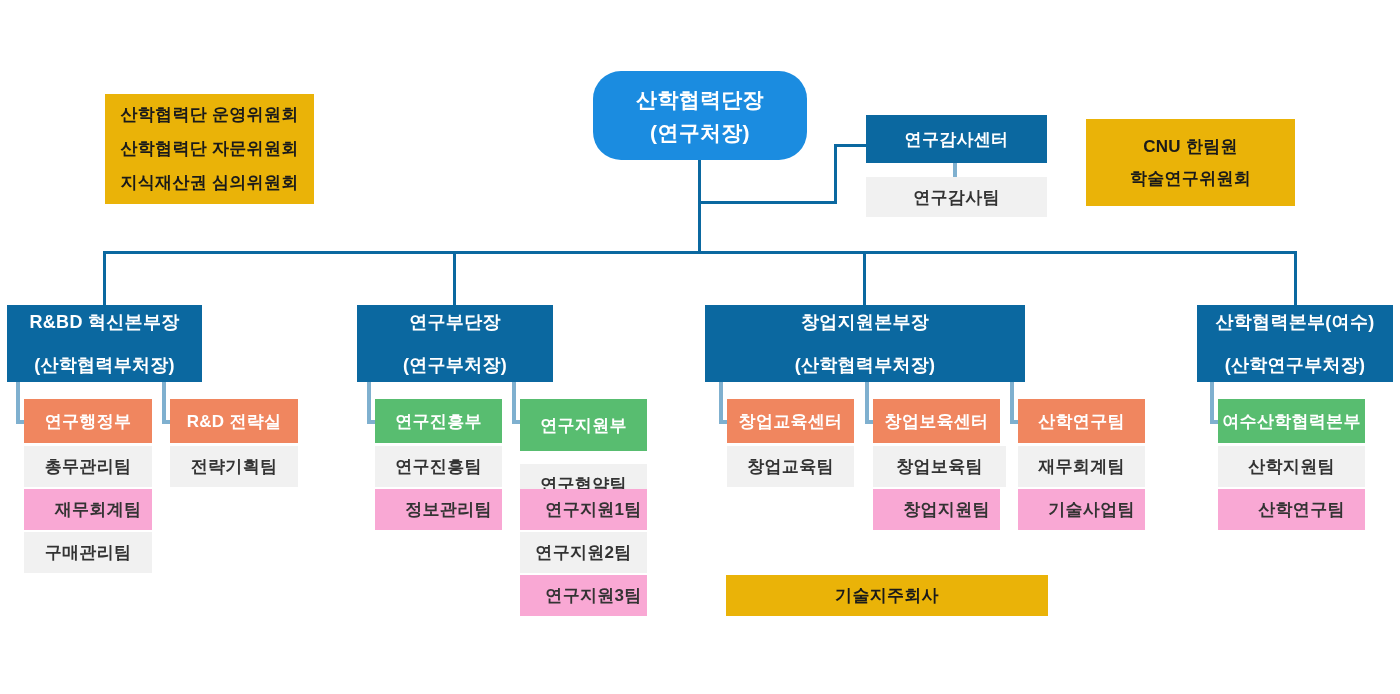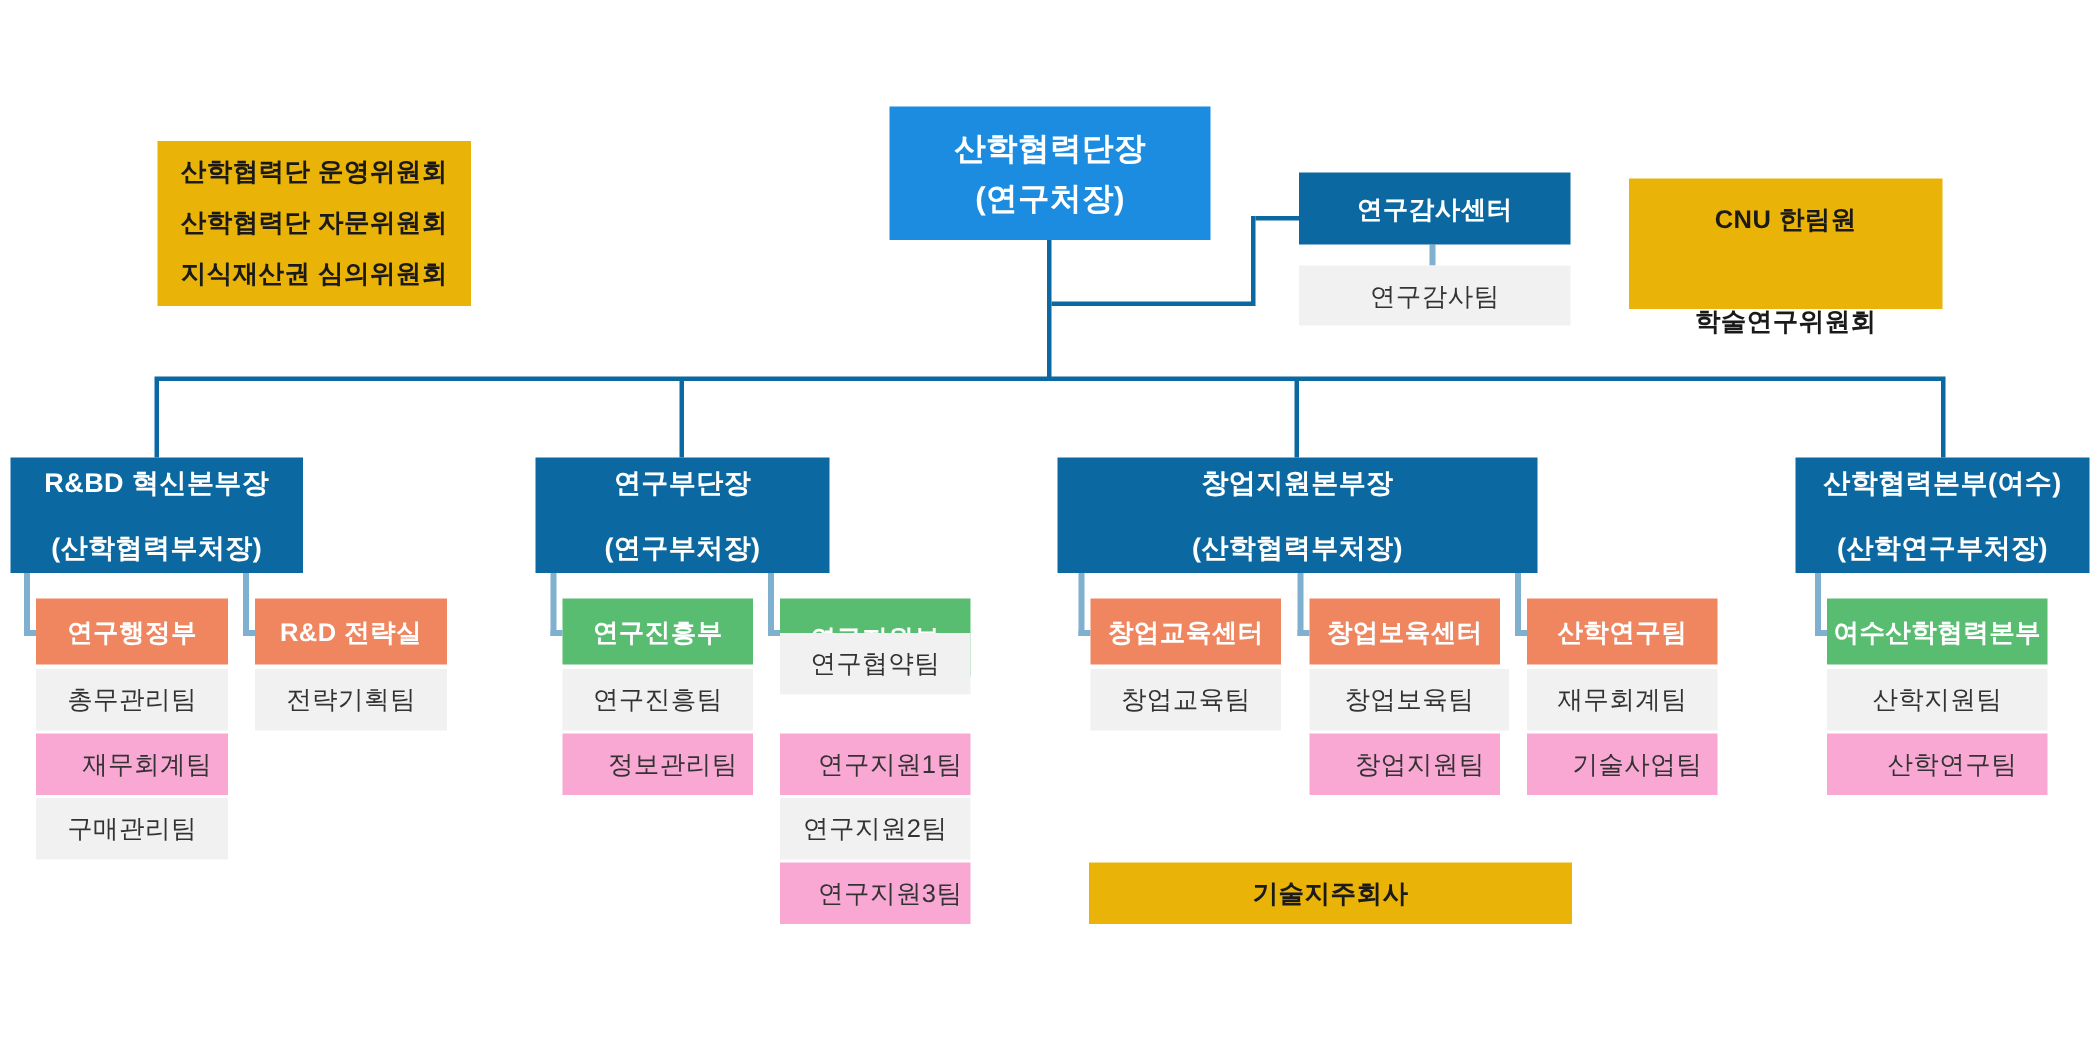--- a/index.html
+++ b/index.html
@@ -9,31 +9,31 @@
   }
   .box{position:absolute;box-sizing:border-box;display:flex;flex-direction:column;
        align-items:center;justify-content:center;text-align:center;letter-spacing:.3px;}
   
   .line{position:absolute;background:#0b68a0;}
   
   .lconn{position:absolute;width:8px;height:43px;border-left:4px solid #7fb0cf;
          border-bottom:4px solid #7fb0cf;box-sizing:border-box;}
   .vconn{position:absolute;width:4px;background:#7fb0cf;}
   
-  .root-box{background:#1b8ce0;color:#ffffff;font-size:21px;font-weight:700;line-height:33px;}
+  .root-box{background:#1b8ce0;color:#ffffff;font-size:21px;font-weight:700;line-height:33px;border-radius:28px;}
   .branch-box{background:#0b68a0;color:#ffffff;font-size:18px;font-weight:700;line-height:28px;gap:15px;}
   .audit-box{background:#0b68a0;color:#ffffff;font-size:17px;font-weight:700;}
   .panel{background:#eab308;color:#1a1a1a;font-weight:700;font-size:17px;}
   .hdr{color:#ffffff;font-size:17px;font-weight:700;}
   .hdr.orange{background:#f0865f;}
   .hdr.green{background:#58bd70;}
-  .row{background:#f1f1f1;color:#333333;font-size:17px;font-weight:400;}
+  .row{background:#f1f1f1;color:#333333;font-size:17px;font-weight:700;}
   .row.alt{background:#f9a8d4;padding-left:20px;}
   .committee-line{line-height:34px;}
-  .panel-line{line-height:32px;margin-top:36px;}
+  .panel-line{line-height:32px;}
 </style>
 </head>
 <body>
 
 <div class="stage">
 
   <div class="line" style="left:698px;top:159px;width:3px;height:93px"></div>
   <div class="line" style="left:103px;top:251px;width:1194px;height:3px"></div>
   <div class="line" style="left:103px;top:254px;width:3px;height:51px"></div>
   <div class="line" style="left:453px;top:254px;width:3px;height:51px"></div>
@@ -105,21 +105,21 @@
 
   <div class="box row" style="left:24px;top:446px;width:128px;height:41px">총무관리팀</div>
   <div class="box row alt" style="left:24px;top:489px;width:128px;height:41px">재무회계팀</div>
   <div class="box row" style="left:24px;top:532px;width:128px;height:41px">구매관리팀</div>
 
   <div class="box row" style="left:170px;top:446px;width:128px;height:41px">전략기획팀</div>
 
   <div class="box row" style="left:375px;top:446px;width:127px;height:41px">연구진흥팀</div>
   <div class="box row alt" style="left:375px;top:489px;width:127px;height:41px">정보관리팀</div>
 
-  <div class="box row" style="left:520px;top:422px;width:127px;height:41px">연구협약팀</div>
+  <div class="box row" style="left:520px;top:464px;width:127px;height:41px">연구협약팀</div>
   <div class="box row alt" style="left:520px;top:489px;width:127px;height:41px">연구지원1팀</div>
   <div class="box row" style="left:520px;top:532px;width:127px;height:41px">연구지원2팀</div>
   <div class="box row alt" style="left:520px;top:575px;width:127px;height:41px">연구지원3팀</div>
 
   <div class="box row" style="left:727px;top:446px;width:127px;height:41px">창업교육팀</div>
 
   <div class="box row" style="left:873px;top:446px;width:133px;height:41px">창업보육팀</div>
   <div class="box row alt" style="left:873px;top:489px;width:127px;height:41px">창업지원팀</div>
 
   <div class="box row" style="left:1018px;top:446px;width:127px;height:41px">재무회계팀</div>

